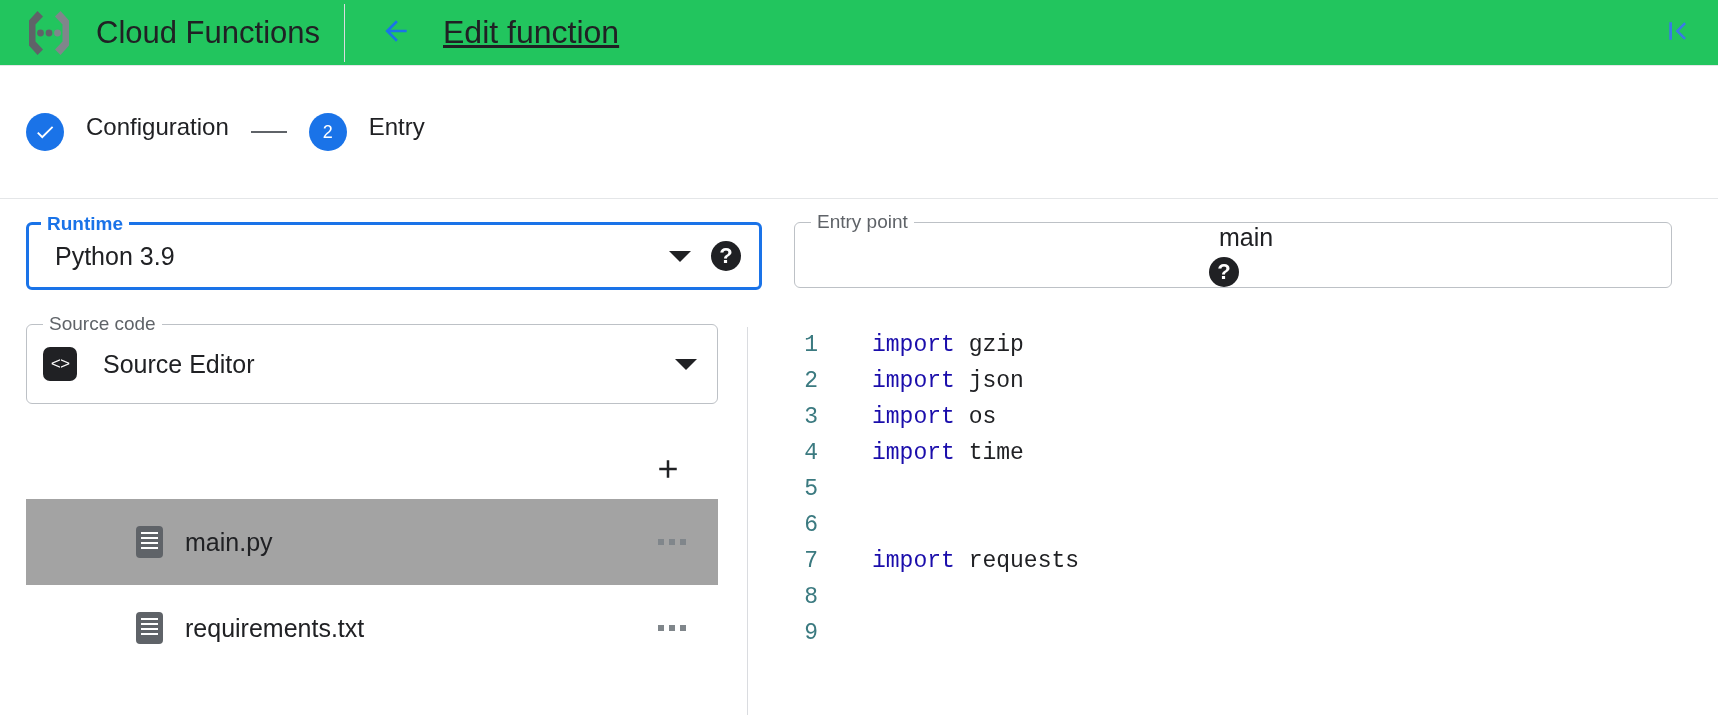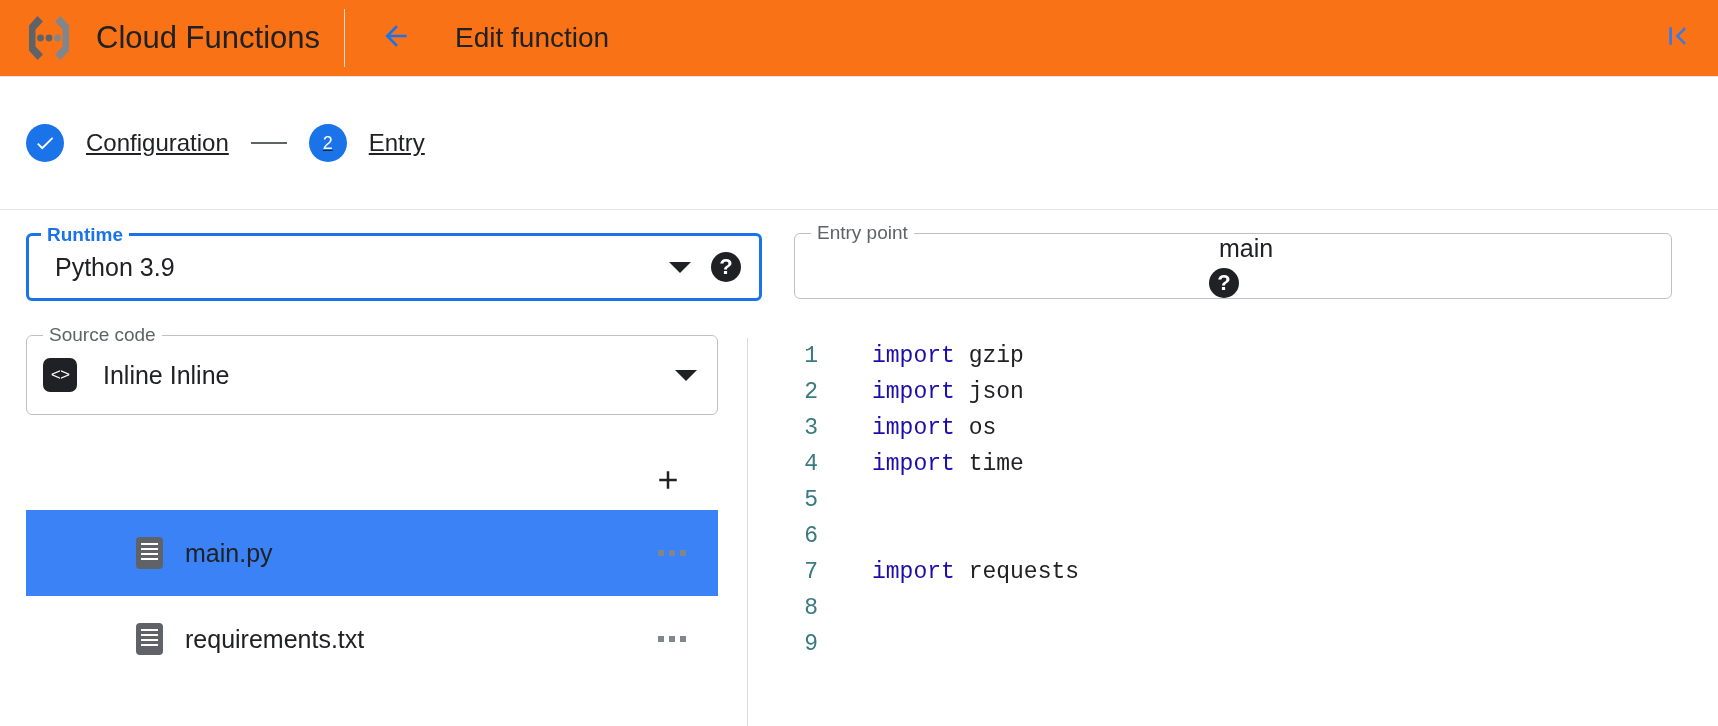--- a/index.html
+++ b/index.html
@@ -10,24 +10,24 @@
     width: 1718px;
     height: 726px;
     background: #ffffff;
     font-family: "Liberation Sans", sans-serif;
     color: #202124;
     overflow: hidden;
   }
 
   
   .app-header {
-    height: 77px;
-    display: flex;
-    align-items: center;
-    background: #f97316;
+    height: 66px;
+    display: flex;
+    align-items: center;
+    background: #22c55e;
     border-bottom: 1px solid #e4e6e8;
     box-sizing: border-box;
     position: relative;
   }
   .brand {
     display: flex;
     align-items: center;
     height: 100%;
     padding-left: 22px;
     padding-right: 24px;
@@ -55,24 +55,25 @@
     width: 46px;
     height: 46px;
     margin-left: 28px;
     display: flex;
     align-items: center;
     justify-content: center;
     cursor: pointer;
     border-radius: 50%;
   }
   .page-title {
-    font-size: 28px;
-    color: #202124;
-    margin-left: 36px;
+    font-size: 32px;
+    color: #202124;
+    margin-left: 24px;
     white-space: nowrap;
+    text-decoration: underline;
   }
   .header-spacer { flex: 1 1 auto; }
   .collapse-btn {
     width: 44px;
     height: 44px;
     margin-right: 18px;
     display: flex;
     align-items: center;
     justify-content: center;
     cursor: pointer;
@@ -84,23 +85,22 @@
     height: 133px;
     display: flex;
     align-items: center;
     padding-left: 26px;
     box-sizing: border-box;
     border-bottom: 1px solid #e4e6e8;
     background: #ffffff;
   }
   .step {
     display: flex;
-    align-items: center;
-    cursor: pointer;
-    text-decoration: underline;
+    align-items: flex-start;
+    cursor: pointer;
   }
   .step-circle {
     width: 38px;
     height: 38px;
     border-radius: 50%;
     background: #1a73e8;
     display: flex;
     align-items: center;
     justify-content: center;
     color: #ffffff;
@@ -270,21 +270,21 @@
     left: 26px;
     width: 692px;
   }
   .file-row {
     height: 86px;
     display: flex;
     align-items: center;
     cursor: pointer;
     background: transparent;
   }
-  .file-row.selected { background: #3b82f6; }
+  .file-row.selected { background: #a3a3a3; }
   .file-icon {
     width: 27px;
     height: 32px;
     flex: 0 0 27px;
     margin-left: 110px;
     border-radius: 4px;
     background: #5f6368;
     position: relative;
     overflow: hidden;
   }
@@ -431,21 +431,21 @@
         <span class="field-spacer"></span>
         <span class="caret"></span>
         <span class="help-icon">?</span>
       </div>
     </div>
 
     <div class="source-row">
       <div class="field source-field">
         <span class="field-legend">Source code</span>
         <span class="code-chip">&lt;&gt;</span>
-        <span class="field-value with-icon" style="padding-left:26px">Inline Inline</span>
+        <span class="field-value with-icon" style="padding-left:26px">Source Editor</span>
         <span class="field-spacer"></span>
         <span class="caret"></span>
       </div>
     </div>
 
     <div class="add-row">
       <div class="add-btn">
         <svg width="30" height="30" viewBox="0 0 24 24" aria-hidden="true">
           <path d="M19 13h-6v6h-2v-6H5v-2h6V5h2v6h6z" fill="#202124"></path>
         </svg>

